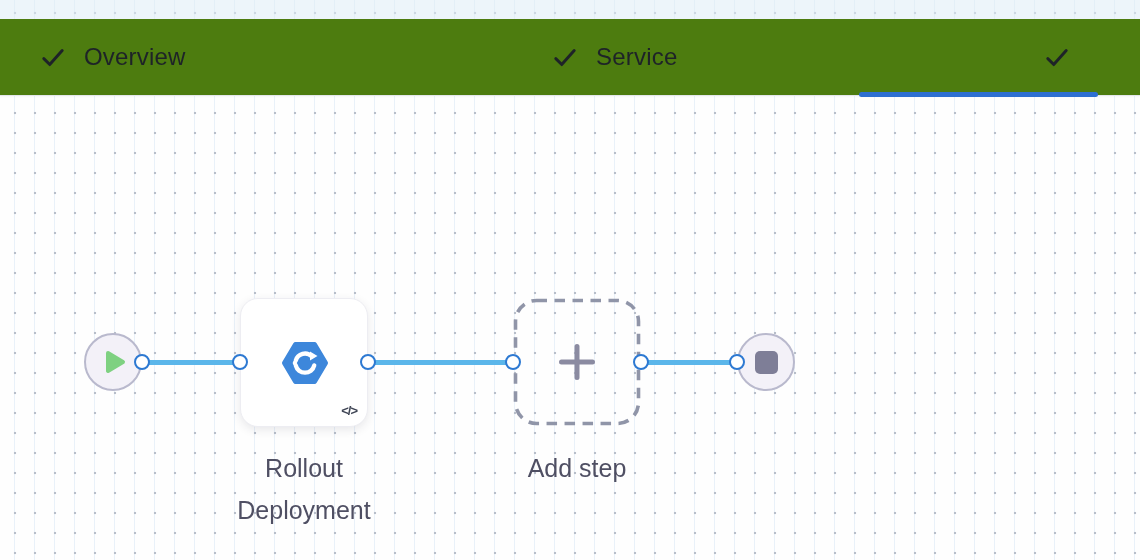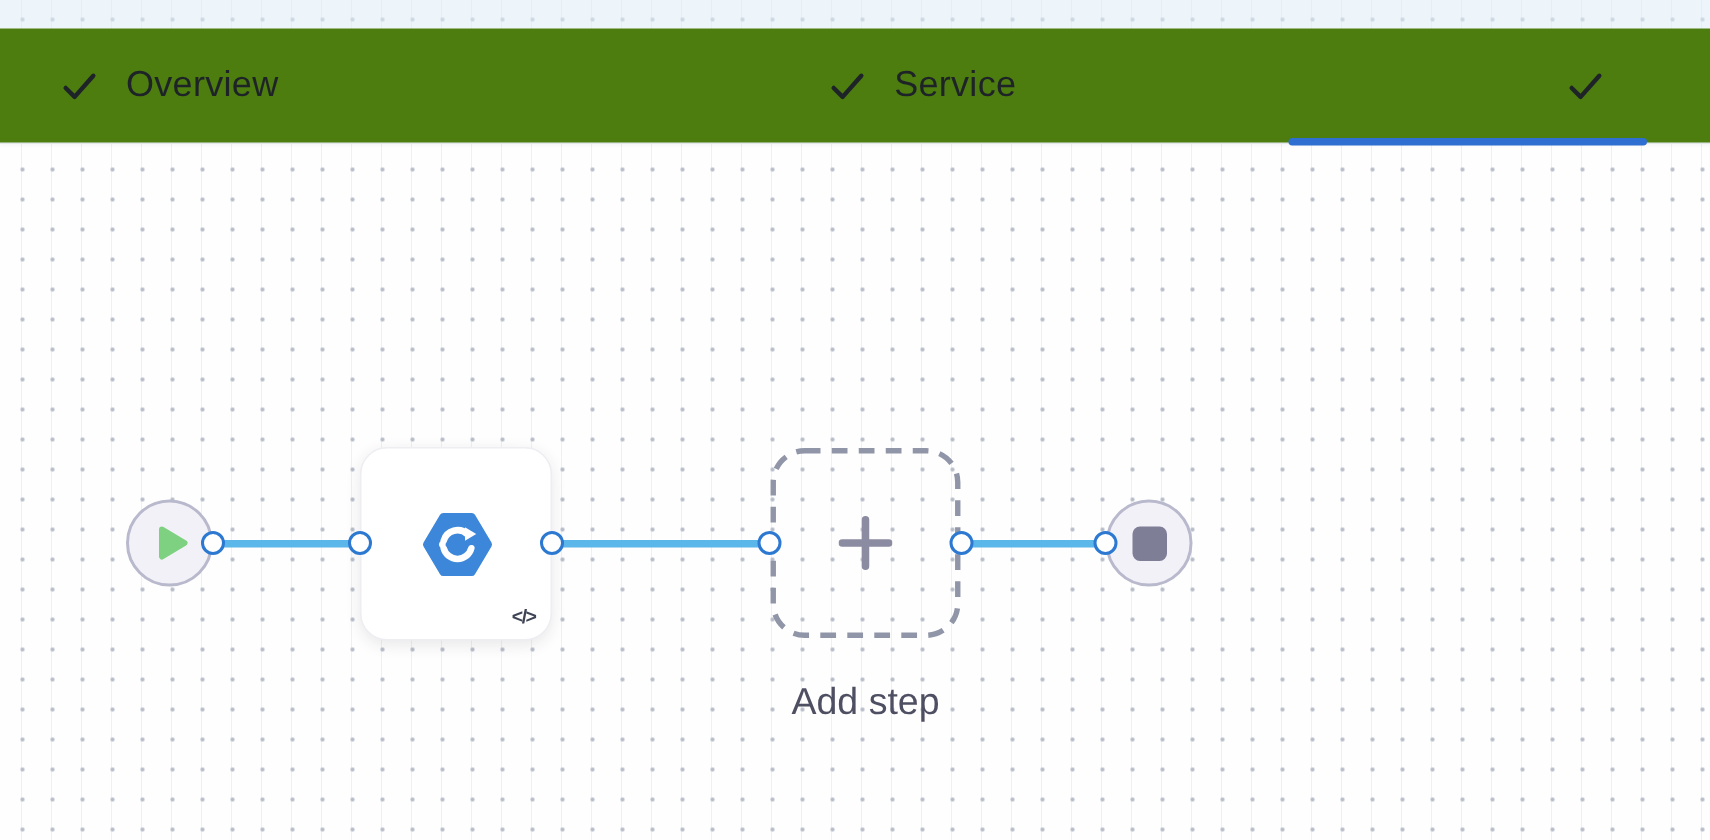--- a/index.html
+++ b/index.html
@@ -142,15 +142,16 @@
     <div class="stop-square"></div>
   </div>
 
   <div class="port" style="left:134px;"></div>
   <div class="port" style="left:232px;"></div>
   <div class="port" style="left:360px;"></div>
   <div class="port" style="left:505px;"></div>
   <div class="port" style="left:633px;"></div>
   <div class="port" style="left:729px;"></div>
 
+  <div class="node-label label-step">Rollout Deployment</div>
   <div class="node-label label-add">Add step</div>
 
 </div>
 
 </body></html>

